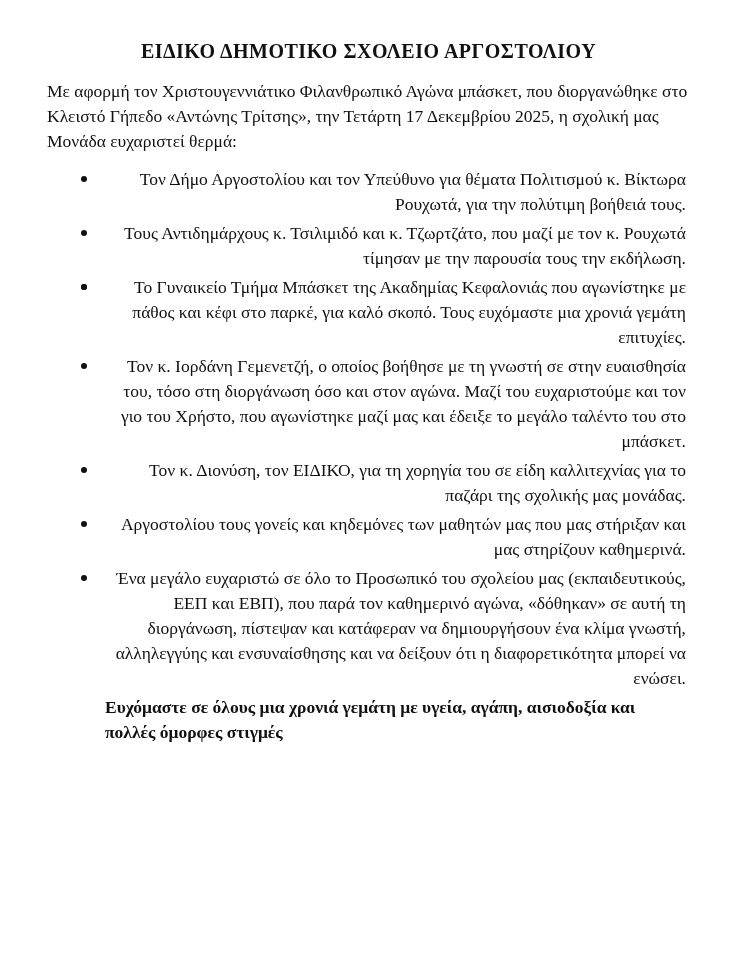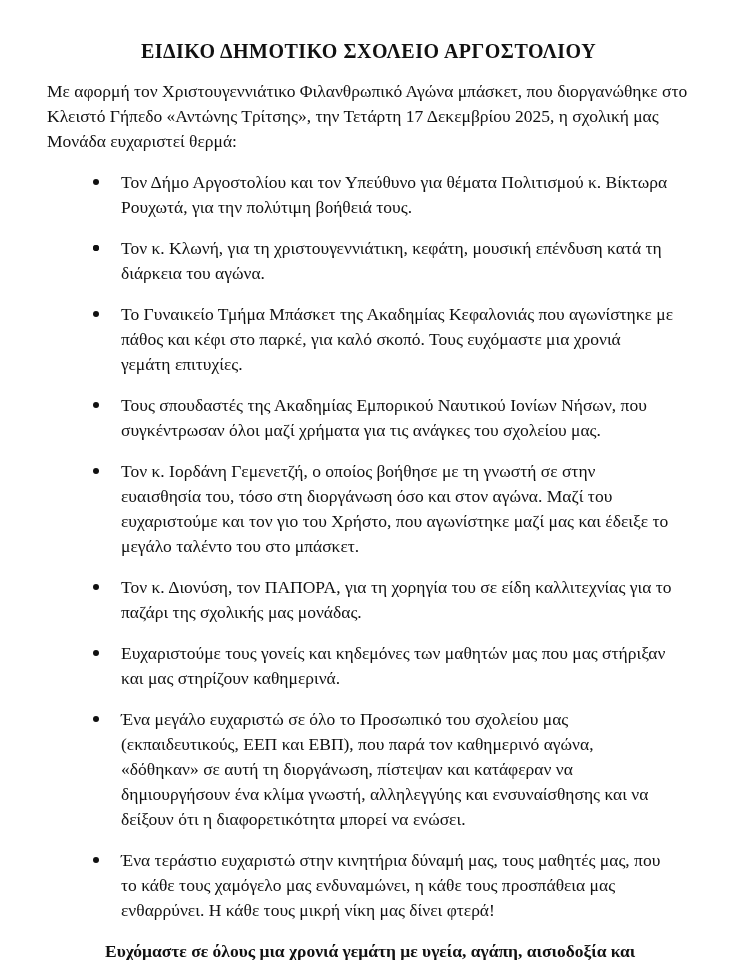--- a/index.html
+++ b/index.html
@@ -35,21 +35,22 @@
   ul.thanks-list{
     margin:13px 0 0 0;
     padding:0;
     list-style:none;
     font-size:17.5px;
     line-height:25px;
   }
   ul.thanks-list li{
     position:relative;
     padding-left:58px;
-    margin:16px;
+    margin:4px;
+    text-align:right;
   }
   ul.thanks-list li .bullet{
     position:absolute;
     left:30px;
     top:9px;
     width:6px;height:6px;
     border-radius:50%;
     background:#111111;
   }
   .note{
@@ -69,49 +70,41 @@
   <h1 class="school-title">ΕΙΔΙΚΟ ΔΗΜΟΤΙΚΟ ΣΧΟΛΕΙΟ ΑΡΓΟΣΤΟΛΙΟΥ</h1>
   <p class="intro">Με αφορμή τον Χριστουγεννιάτικο Φιλανθρωπικό Αγώνα μπάσκετ, που διοργανώθηκε στο Κλειστό Γήπεδο «Αντώνης Τρίτσης», την Τετάρτη 17 Δεκεμβρίου 2025, η σχολική μας Μονάδα ευχαριστεί θερμά:</p>
 
   <ul class="thanks-list">
     <li>
       <span class="bullet"></span>
       <span>Τον Δήμο Αργοστολίου και τον Υπεύθυνο για θέματα Πολιτισμού κ. Βίκτωρα Ρουχωτά, για την πολύτιμη βοήθειά τους.</span>
     </li>
     <li>
       <span class="bullet"></span>
+      <span>Τους Αντιδημάρχους κ. Τσιλιμιδό και κ. Τζωρτζάτο, που μαζί με τον κ. Ρουχωτά τίμησαν με την παρουσία τους την εκδήλωση.</span>
     </li>
     <li>
       <span class="bullet"></span>
-      <span>Τον κ. Κλωνή, για τη χριστουγεννιάτικη, κεφάτη, μουσική επένδυση κατά τη διάρκεια του αγώνα.</span>
     </li>
     <li>
       <span class="bullet"></span>
       <span>Το Γυναικείο Τμήμα Μπάσκετ της Ακαδημίας Κεφαλονιάς που αγωνίστηκε με πάθος και κέφι στο παρκέ, για καλό σκοπό. Τους ευχόμαστε μια χρονιά γεμάτη επιτυχίες.</span>
     </li>
     <li>
       <span class="bullet"></span>
-      <span>Τους σπουδαστές της Ακαδημίας Εμπορικού Ναυτικού Ιονίων Νήσων, που συγκέντρωσαν όλοι μαζί χρήματα για τις ανάγκες του σχολείου μας.</span>
-    </li>
-    <li>
-      <span class="bullet"></span>
       <span>Τον κ. Ιορδάνη Γεμενετζή, ο οποίος βοήθησε με τη γνωστή σε στην ευαισθησία του, τόσο στη διοργάνωση όσο και στον αγώνα. Μαζί του ευχαριστούμε και τον γιο του Χρήστο, που αγωνίστηκε μαζί μας και έδειξε το μεγάλο ταλέντο του στο μπάσκετ.</span>
     </li>
     <li>
       <span class="bullet"></span>
-      <span>Τον κ. Διονύση, τον ΠΑΠΟΡΑ, για τη χορηγία του σε είδη καλλιτεχνίας για το παζάρι της σχολικής μας μονάδας.</span>
+      <span>Τον κ. Διονύση, τον ΕΙΔΙΚΟ, για τη χορηγία του σε είδη καλλιτεχνίας για το παζάρι της σχολικής μας μονάδας.</span>
     </li>
     <li>
       <span class="bullet"></span>
-      <span>Ευχαριστούμε τους γονείς και κηδεμόνες των μαθητών μας που μας στήριξαν και μας στηρίζουν καθημερινά.</span>
+      <span>Αργοστολίου τους γονείς και κηδεμόνες των μαθητών μας που μας στήριξαν και μας στηρίζουν καθημερινά.</span>
     </li>
     <li>
       <span class="bullet"></span>
       <span>Ένα μεγάλο ευχαριστώ σε όλο το Προσωπικό του σχολείου μας (εκπαιδευτικούς, ΕΕΠ και ΕΒΠ), που παρά τον καθημερινό αγώνα, «δόθηκαν» σε αυτή τη διοργάνωση, πίστεψαν και κατάφεραν να δημιουργήσουν ένα κλίμα γνωστή, αλληλεγγύης και ενσυναίσθησης και να δείξουν ότι η διαφορετικότητα μπορεί να ενώσει.</span>
-    </li>
-    <li>
-      <span class="bullet"></span>
-      <span>Ένα τεράστιο ευχαριστώ στην κινητήρια δύναμή μας, τους μαθητές μας, που το κάθε τους χαμόγελο μας ενδυναμώνει, η κάθε τους προσπάθεια μας ενθαρρύνει. Η κάθε τους μικρή νίκη μας δίνει φτερά!</span>
     </li>
   </ul>
 
   <p class="closing">Ευχόμαστε σε όλους μια χρονιά γεμάτη με υγεία, αγάπη, αισιοδοξία και πολλές όμορφες στιγμές</p>
 </div>
 
 </body></html>

